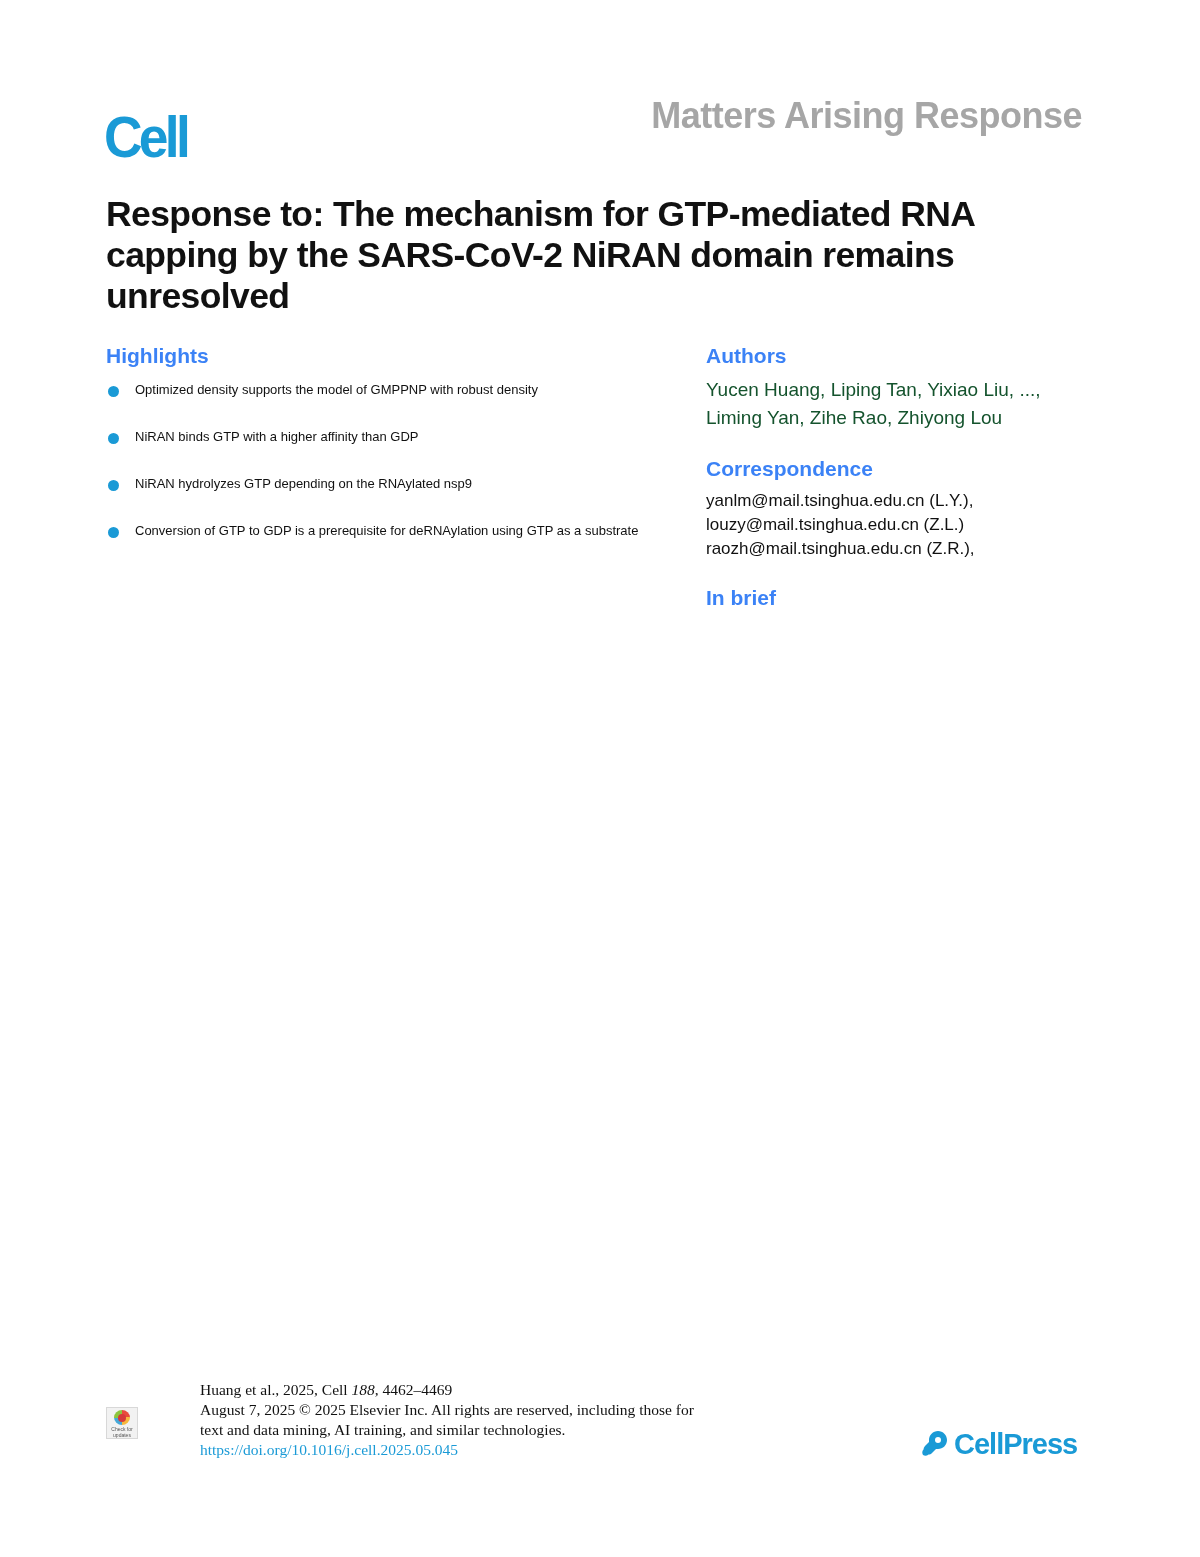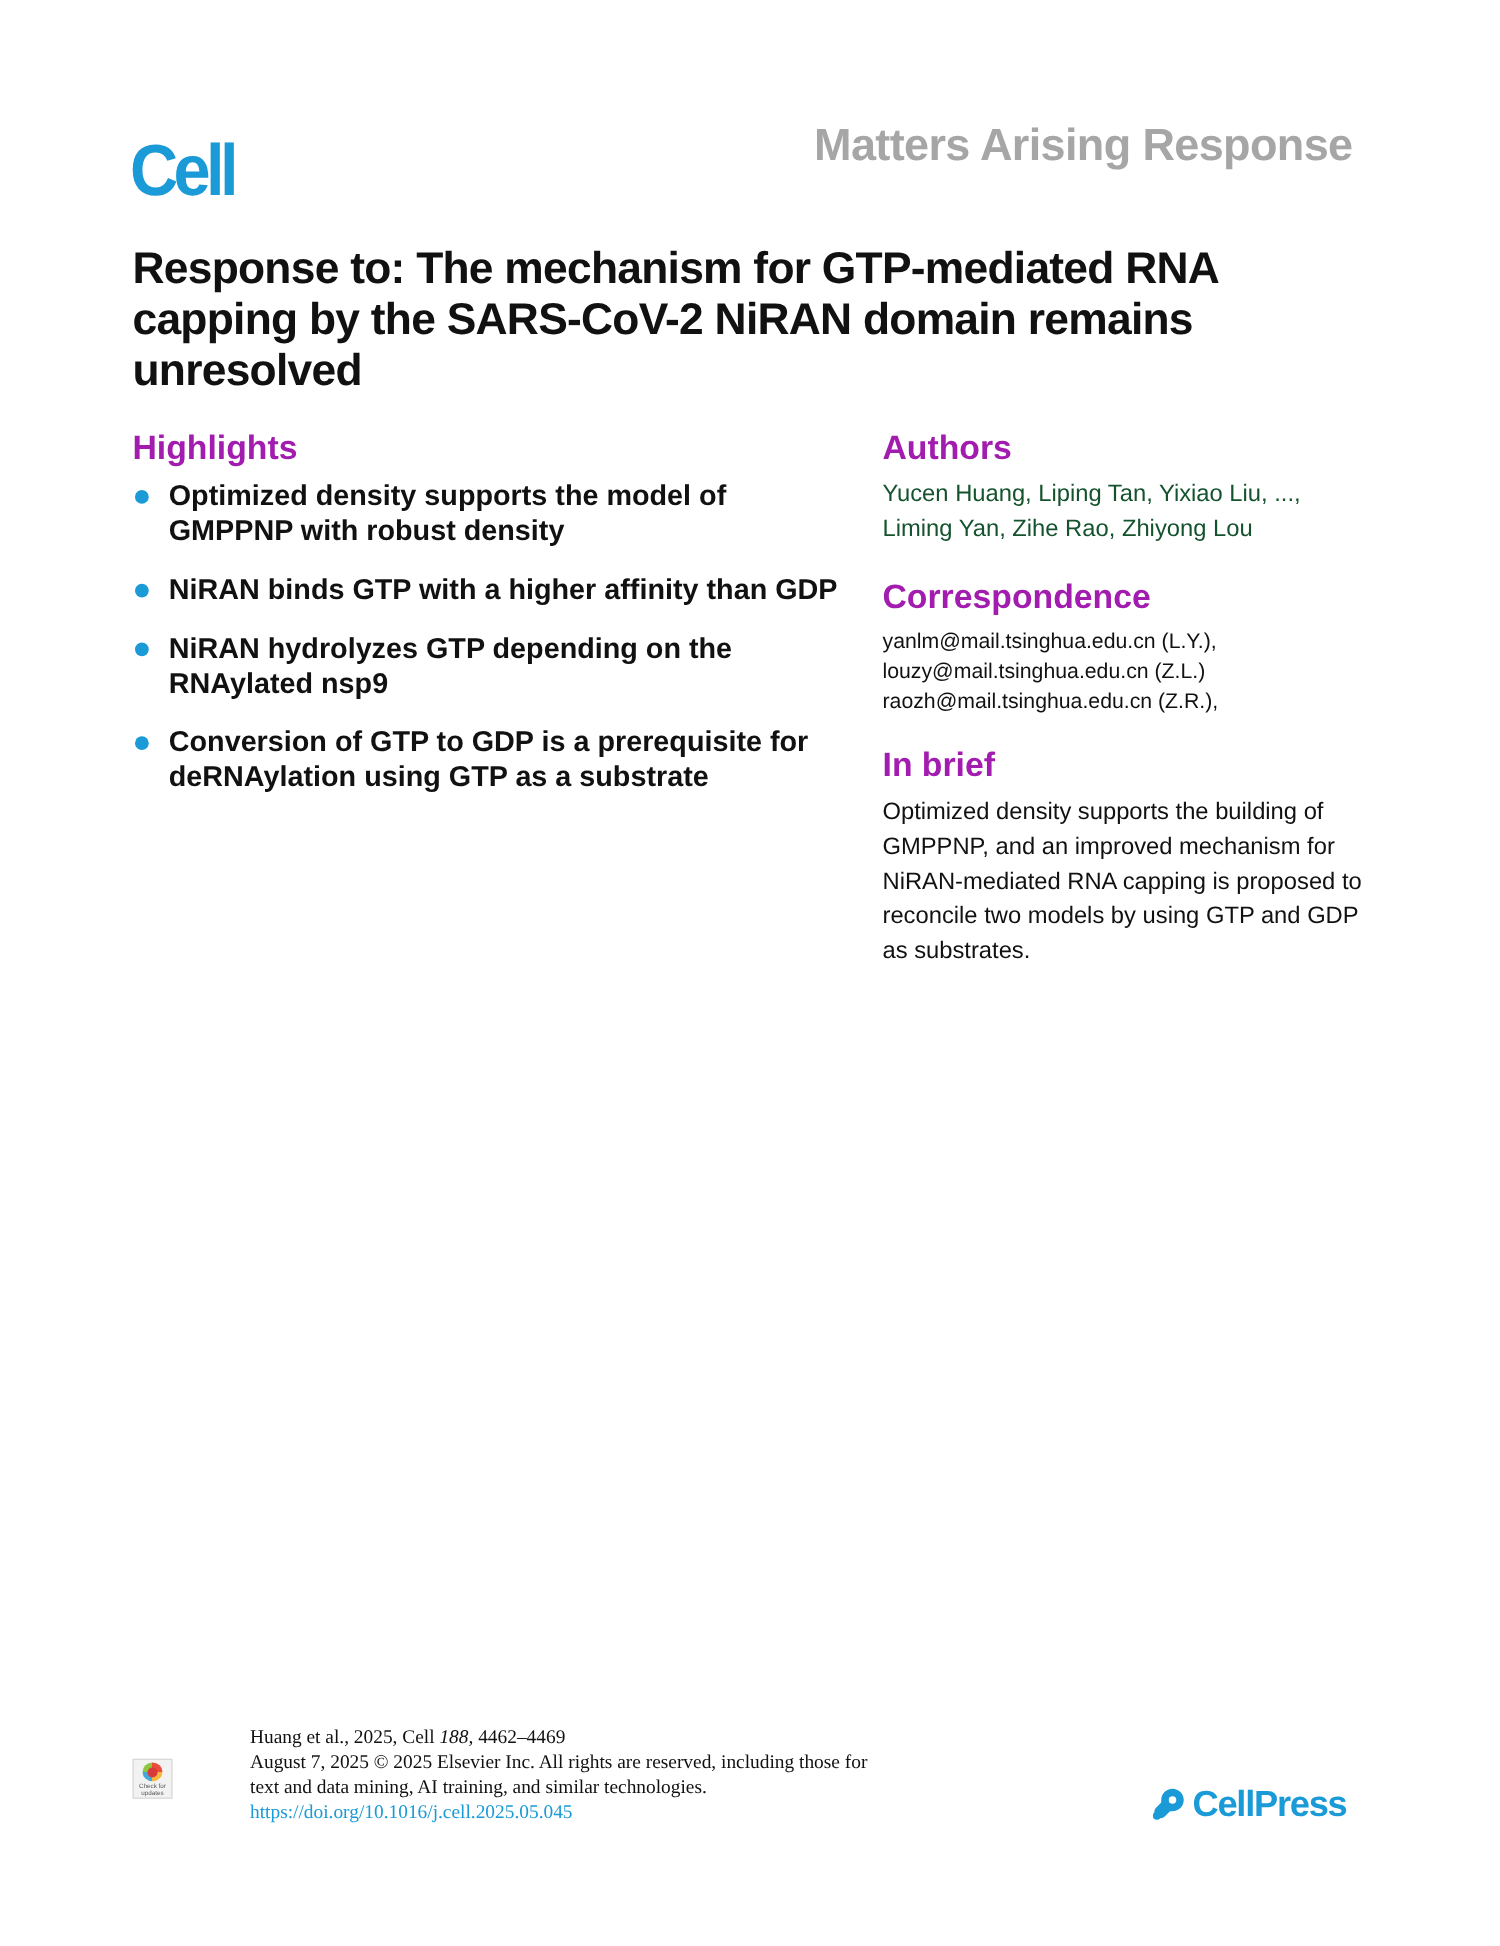--- a/index.html
+++ b/index.html
@@ -4,25 +4,25 @@
 <style>
   * { margin: 0; padding: 0; box-sizing: border-box; }
   html, body { width: 1200px; height: 1557px; background: #ffffff; }
   body { position: relative; font-family: "Liberation Sans", "DejaVu Sans", sans-serif; color: #111; overflow: hidden; }
 
   .cell-logo { position: absolute; left: 104px; top: 108px; font-size: 58px; font-weight: bold; color: #1a9ad6; letter-spacing: -4px; line-height: 1; transform: scaleX(0.92); transform-origin: left top; }
   .article-type { position: absolute; right: 118px; top: 98px; font-size: 36px; font-weight: bold; color: #a6a6a6; letter-spacing: -0.5px; line-height: 1; }
 
   .title { position: absolute; left: 106px; top: 194px; width: 990px; font-size: 35.5px; font-weight: bold; color: #111; line-height: 41px; letter-spacing: -0.6px; }
 
-  .section-head { font-size: 27px; color: #a21caf; line-height: 1; margin-bottom: 10px; }
+  .section-head { font-size: 21px; color: #3b82f6; line-height: 1; margin-bottom: 10px; }
 
   .highlights { position: absolute; left: 106px; top: 345px; width: 580px; }
   .highlights ul { list-style: none; }
-  .highlights li { position: relative; padding-left: 29px; font-size: 23px; line-height: 28px; margin-bottom: 19px; color: #111; font-weight: bold; }
+  .highlights li { position: relative; padding-left: 29px; font-size: 13px; line-height: 28px; margin-bottom: 19px; color: #111; }
   .highlights li .bullet { position: absolute; left: 2px; top: 10px; width: 11px; height: 11px; border-radius: 50%; background: #1a9ad6; }
 
   .right-col { position: absolute; left: 706px; top: 345px; width: 390px; }
   .right-col .block { margin-bottom: 26px; }
   .authors-text { font-size: 19px; line-height: 28px; color: #14532d; }
   .corr-line { font-size: 17px; line-height: 24px; color: #111; display: block; }
   .brief-text { font-size: 19px; line-height: 27.8px; color: #111; }
 
   .footer-badge { position: absolute; left: 106px; top: 1407px; width: 32px; height: 32px; border: 1px solid #d8d8d8; background: #f2f2f2; display: flex; flex-direction: column; align-items: center; justify-content: flex-start; padding-top: 2px; }
   .footer-badge .ring { width: 16px; height: 16px; border-radius: 50%; background: conic-gradient(#e94b3c 0 25%, #f6b83d 25% 50%, #45a8d8 50% 75%, #8dc63f 75% 100%); position: relative; }
@@ -61,21 +61,20 @@
     <p class="authors-text">Yucen Huang, Liping Tan, Yixiao Liu, ..., Liming Yan, Zihe Rao, Zhiyong Lou</p>
   </div>
   <div class="block">
     <h2 class="section-head">Correspondence</h2>
     <a class="corr-line">yanlm@mail.tsinghua.edu.cn (L.Y.),</a>
     <a class="corr-line">louzy@mail.tsinghua.edu.cn (Z.L.)</a>
     <a class="corr-line">raozh@mail.tsinghua.edu.cn (Z.R.),</a>
   </div>
   <div class="block">
     <h2 class="section-head">In brief</h2>
-    <p class="brief-text">Optimized density supports the building of GMPPNP, and an improved mechanism for NiRAN-mediated RNA capping is proposed to reconcile two models by using GTP and GDP as substrates.</p>
   </div>
 </aside>
 
 <div class="footer-badge">
   <div class="ring"></div>
   <div class="cap">Check for updates</div>
 </div>
 
 <div class="footer-text">
   <span class="line"><span>Huang et al., 2025, Cell </span><em>188</em><span>, 4462–4469</span></span>

